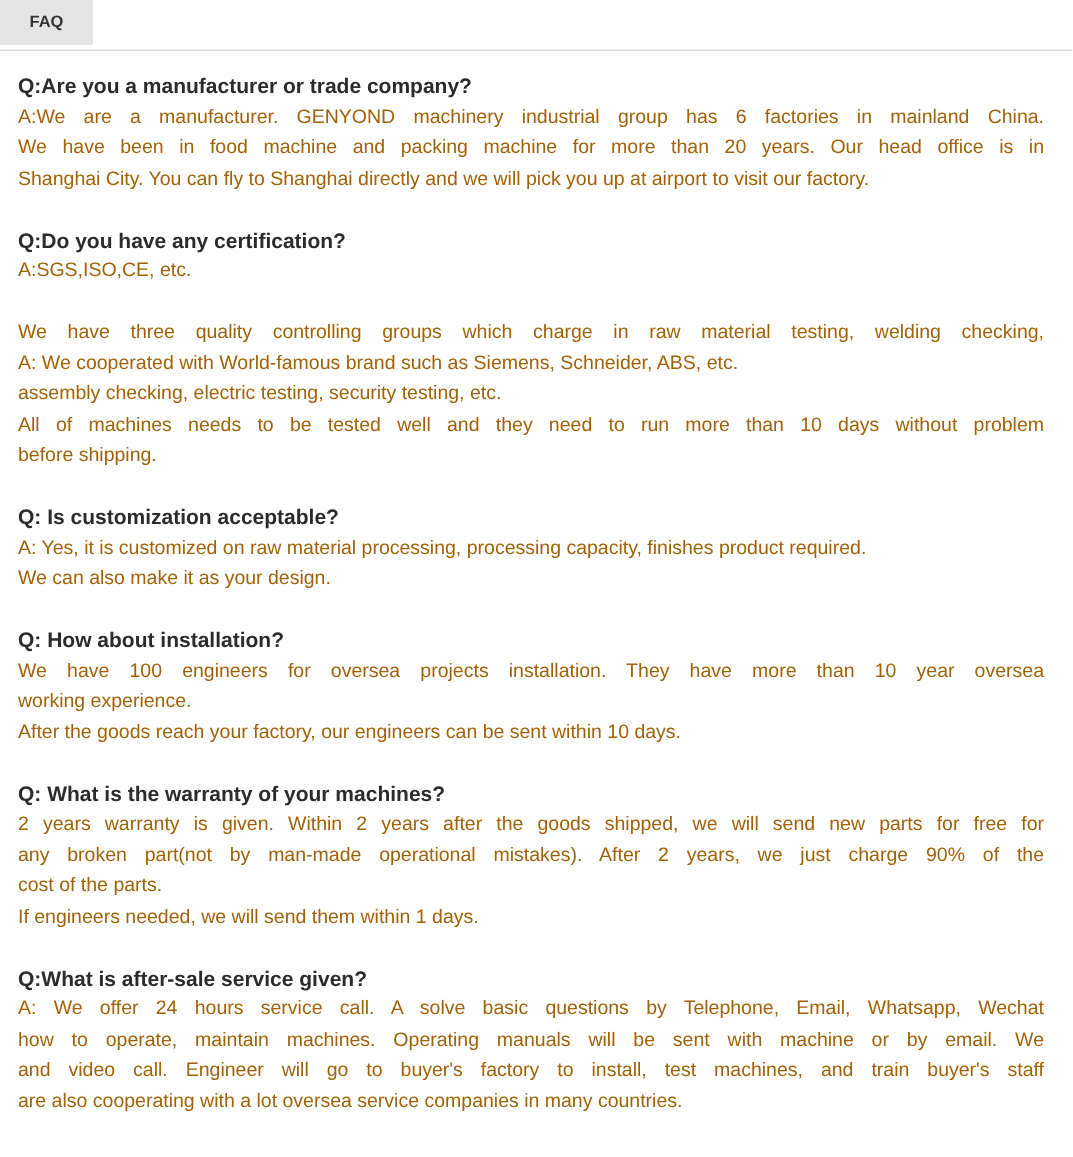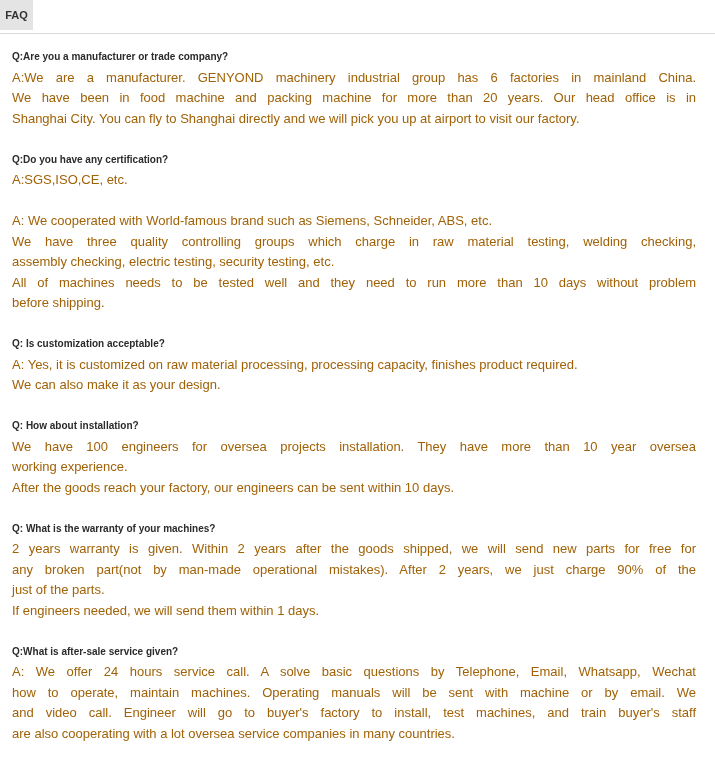--- a/index.html
+++ b/index.html
@@ -20,41 +20,41 @@
       left: 0;
       top: 0;
       width: 715px;
       height: 33px;
       border-bottom: 1px solid #d9d9d9;
     }
     .tab {
       position: absolute;
       left: 0;
       top: 0;
-      width: 33px;
+      width: 62px;
       height: 30px;
       background: #e4e4e4;
       font-size: 11px;
       font-weight: bold;
       color: #333;
       line-height: 30px;
       text-align: center;
       cursor: pointer;
     }
     .faq-body {
       position: absolute;
       left: 12px;
       top: 47px;
       width: 690px;
     }
     .faq-item {
       margin: 0 0 20.5px 0;
     }
     .question {
-      font-size: 10px;
+      font-size: 14px;
       font-weight: bold;
       color: #2b2b2b;
       line-height: 20.5px;
       white-space: nowrap;
     }
     .answer-line {
       font-size: 13px;
       color: #a16207;
       line-height: 20.5px;
       white-space: nowrap;
@@ -81,22 +81,22 @@
     <div class="answer-line justify">We have been in food machine and packing machine for more than 20 years. Our head office is in</div>
     <div class="answer-line">Shanghai City. You can fly to Shanghai directly and we will pick you up at airport to visit our factory.</div>
   </div>
 
   <div class="faq-item">
     <div class="question">Q:Do you have any certification?</div>
     <div class="answer-line">A:SGS,ISO,CE, etc.</div>
   </div>
 
   <div class="faq-item">
+    <div class="answer-line justify">We have three quality controlling groups which charge in raw material testing, welding checking,</div>
     <div class="answer-line">A: We cooperated with World-famous brand such as Siemens, Schneider, ABS, etc.</div>
-    <div class="answer-line justify">We have three quality controlling groups which charge in raw material testing, welding checking,</div>
     <div class="answer-line">assembly checking, electric testing, security testing, etc.</div>
     <div class="answer-line justify">All of machines needs to be tested well and they need to run more than 10 days without problem</div>
     <div class="answer-line">before shipping.</div>
   </div>
 
   <div class="faq-item">
     <div class="question">Q: Is customization acceptable?</div>
     <div class="answer-line">A: Yes, it is customized on raw material processing, processing capacity, finishes product required.</div>
     <div class="answer-line">We can also make it as your design.</div>
   </div>
@@ -105,21 +105,21 @@
     <div class="question">Q: How about installation?</div>
     <div class="answer-line justify">We have 100 engineers for oversea projects installation. They have more than 10 year oversea</div>
     <div class="answer-line">working experience.</div>
     <div class="answer-line">After the goods reach your factory, our engineers can be sent within 10 days.</div>
   </div>
 
   <div class="faq-item">
     <div class="question">Q: What is the warranty of your machines?</div>
     <div class="answer-line justify">2 years warranty is given. Within 2 years after the goods shipped, we will send new parts for free for</div>
     <div class="answer-line justify">any broken part(not by man-made operational mistakes). After 2 years, we just charge 90% of the</div>
-    <div class="answer-line">just of the parts.</div>
+    <div class="answer-line">cost of the parts.</div>
     <div class="answer-line">If engineers needed, we will send them within 1 days.</div>
   </div>
 
   <div class="faq-item">
     <div class="question">Q:What is after-sale service given?</div>
     <div class="answer-line justify">A: We offer 24 hours service call. A solve basic questions by Telephone, Email, Whatsapp, Wechat</div>
     <div class="answer-line justify">how to operate, maintain machines. Operating manuals will be sent with machine or by email. We</div>
     <div class="answer-line justify">and video call. Engineer will go to buyer's factory to install, test machines, and train buyer's staff</div>
     <div class="answer-line">are also cooperating with a lot oversea service companies in many countries.</div>
   </div>

